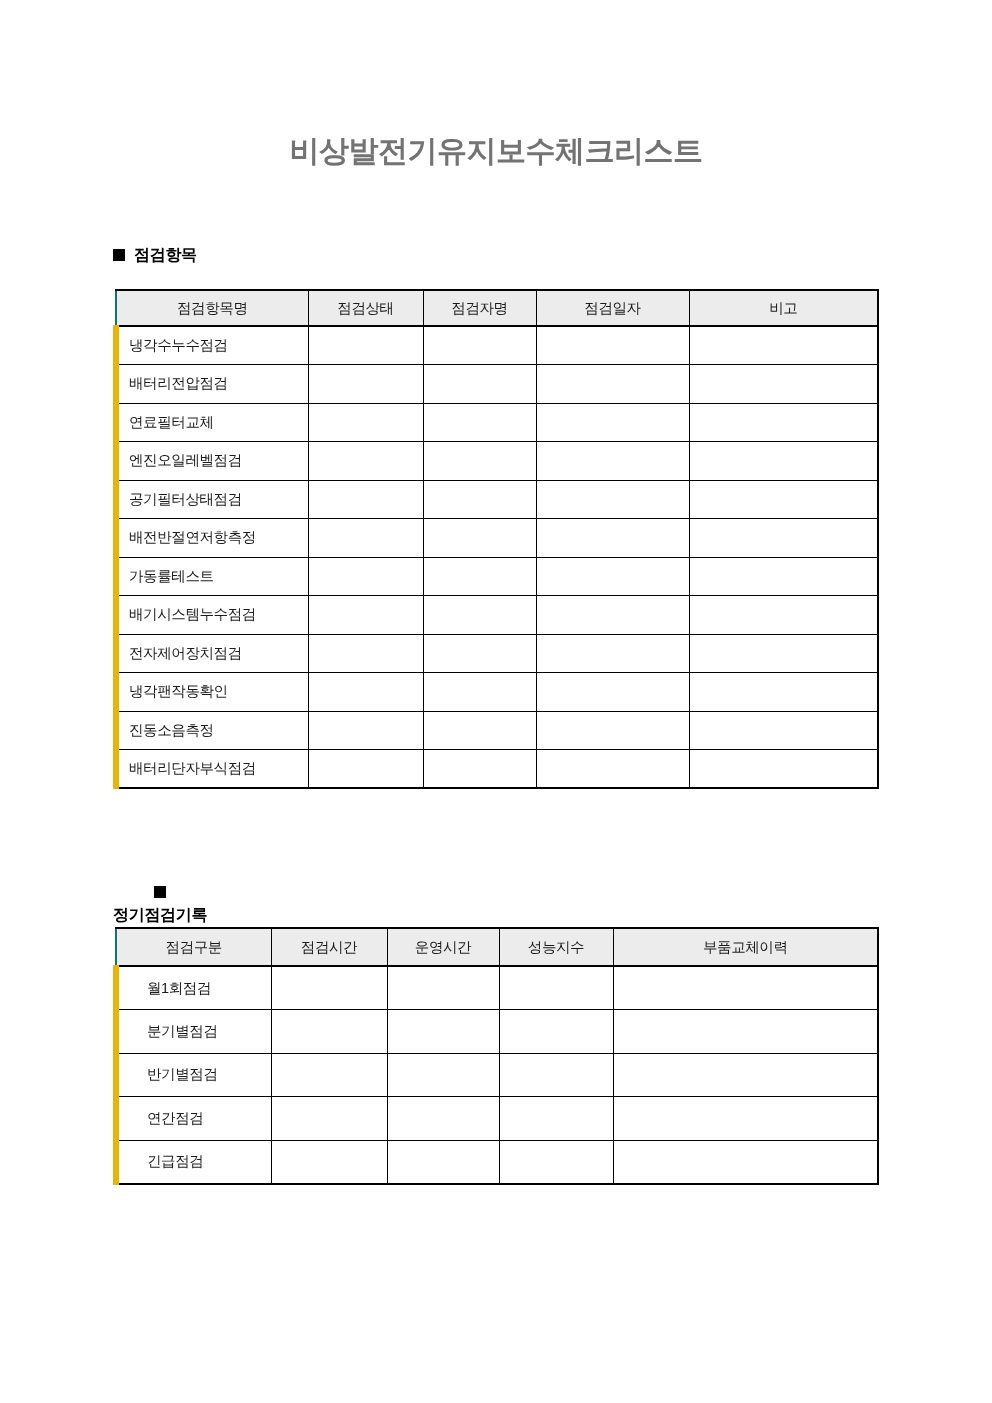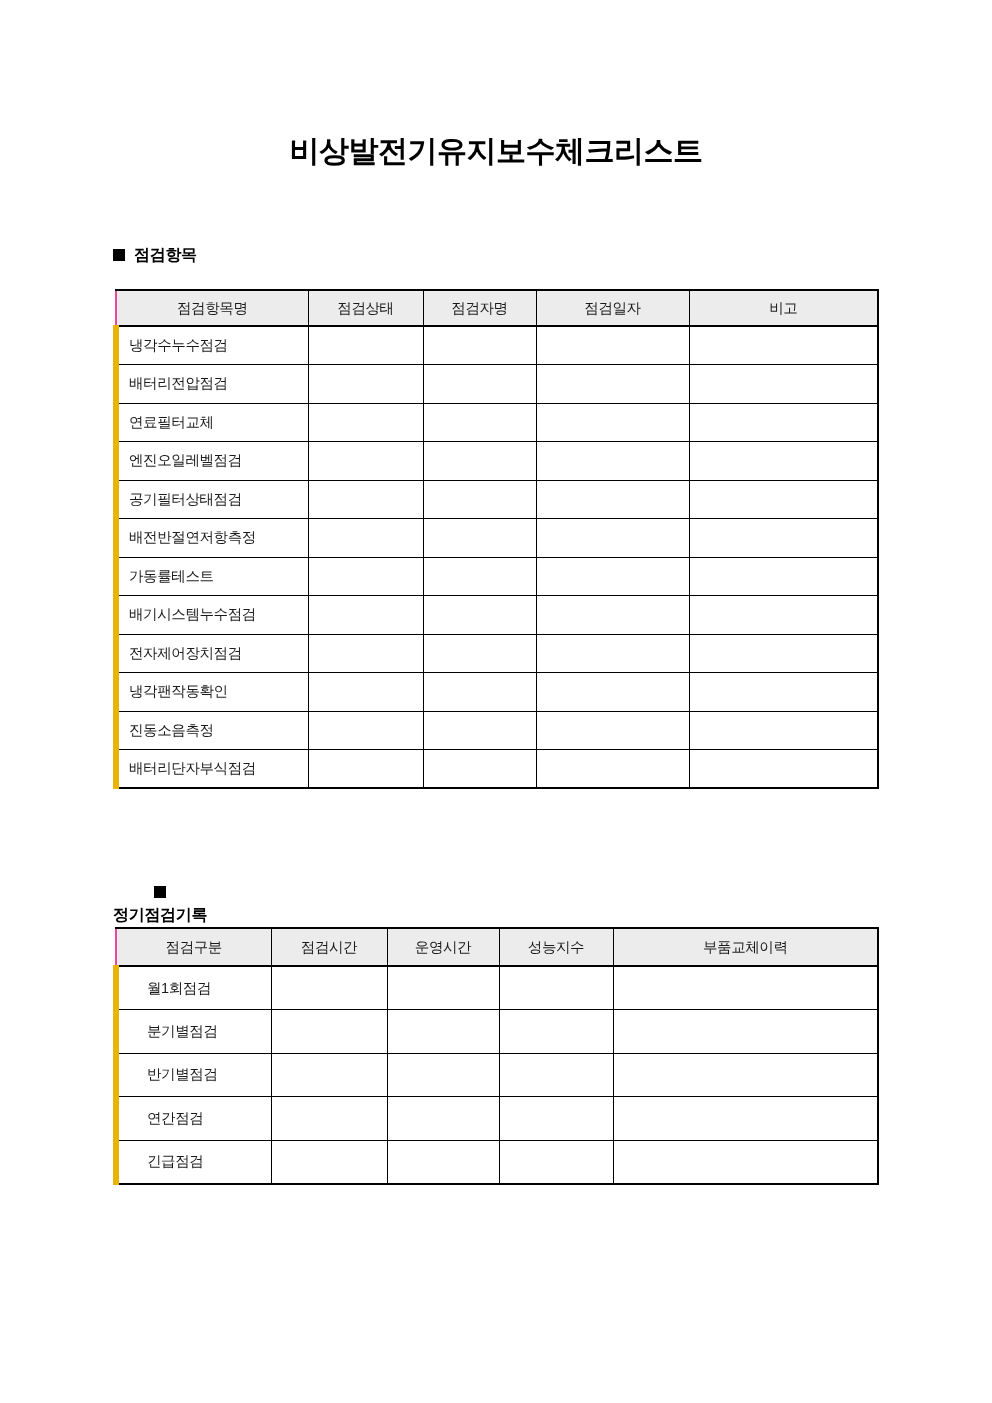--- a/index.html
+++ b/index.html
@@ -24,21 +24,21 @@
     padding: 0;
     position: relative;
   }
 
   
   .doc-title {
     text-align: center;
     font-size: 30px;
     font-weight: bold;
     letter-spacing: -0.5px;
-    color: #000000;
+    color: #737373;
     margin: 0;
     padding-top: 134px;
     line-height: 1.15;
   }
   .section-head {
     display: flex;
     align-items: center;
     gap: 9px;
     font-size: 16px;
     font-weight: bold;
@@ -82,21 +82,21 @@
     overflow: hidden;
     white-space: nowrap;
   }
   table.grid thead th {
     background: #ececec;
     text-align: center;
     padding-left: 0;
     font-weight: normal;
     border-bottom: 2px solid #000000;
   }
-  table.grid thead th:first-child { border-left: 2px solid #ec4899; }
+  table.grid thead th:first-child { border-left: 2px solid #0f766e; }
   table.grid thead th:last-child  { border-right: 2px solid #000000; }
   table.grid thead tr th { border-top: 2px solid #000000; }
   table.grid tbody td:first-child { border-left: 6px solid #eab308; }
   table.grid tbody td:last-child  { border-right: 2px solid #000000; }
   table.grid tbody tr:last-child td { border-bottom: 2px solid #000000; }
 
   
   #table-inspection-items {
     left: 113px;
     top: 289px;

